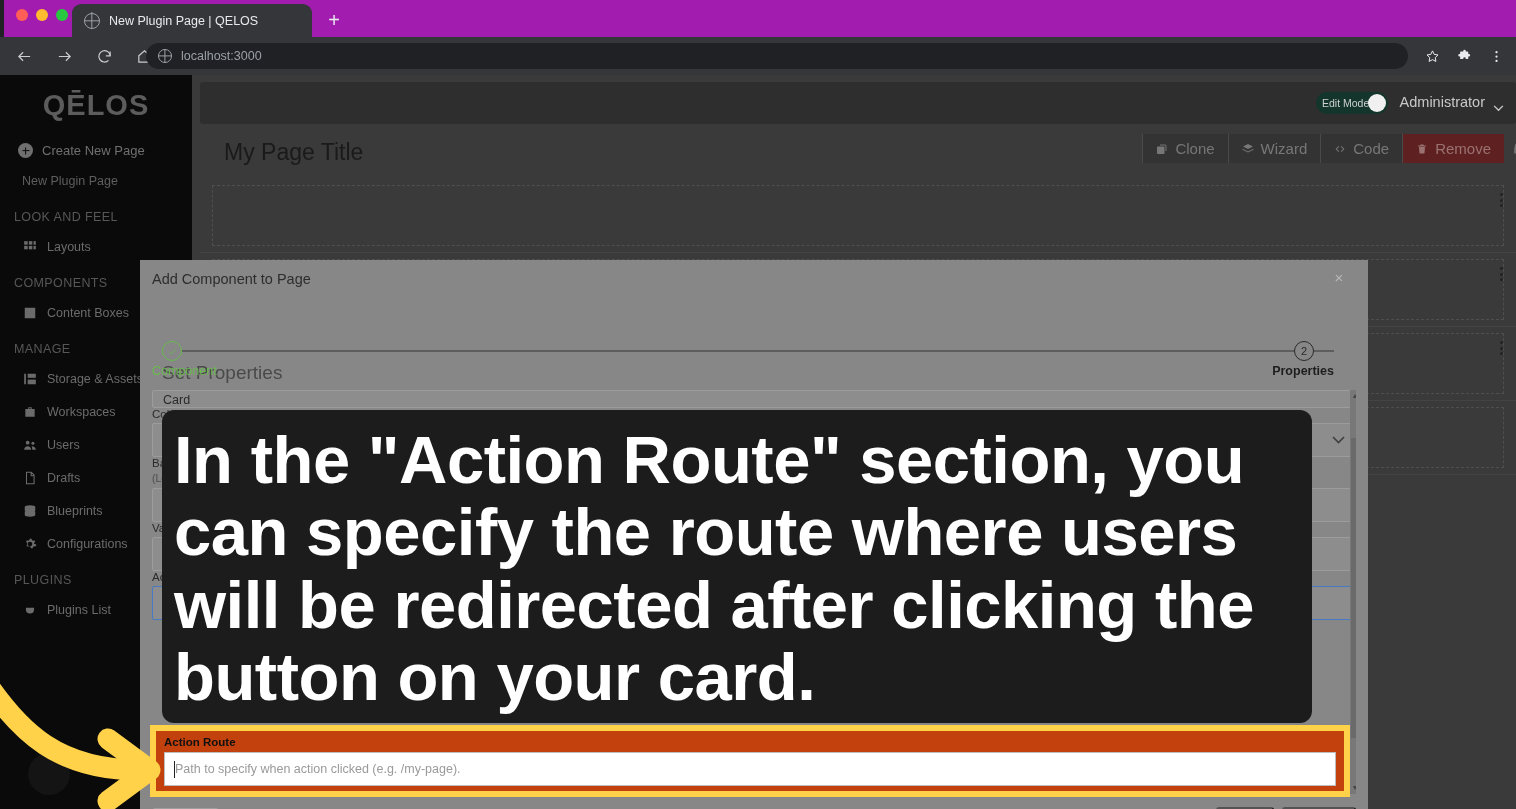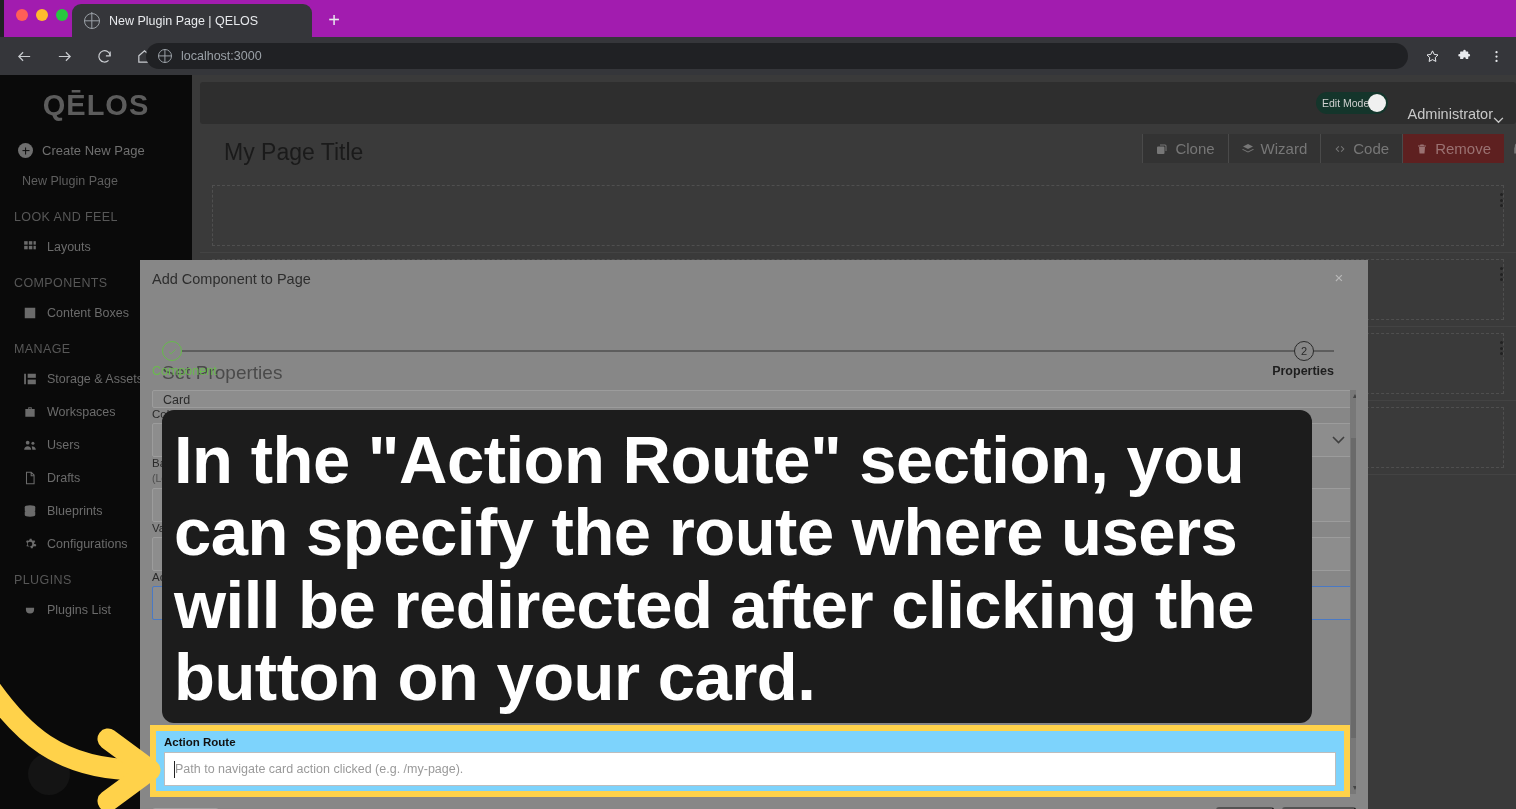--- a/index.html
+++ b/index.html
@@ -129,22 +129,22 @@
     position: relative; display: flex; align-items: center;
   }
   .editmode .lbl {
     color: #cfcfcf; font-size: 10.5px; padding-left: 6px; white-space: nowrap;
   }
   .editmode .knob {
     position: absolute; right: 2px; top: 2px; width: 18px; height: 18px;
     border-radius: 50%; background: #f0f0f0;
   }
   .admin {
-    position: absolute; right: 12px; top: 24px; color: #c8c8c8; font-size: 14.5px;
-    display: flex; align-items: center;  margin-left: 40px;
+    position: absolute; right: 12px; top: 12px; color: #c8c8c8; font-size: 14.5px;
+    display: flex; align-items: center; gap: 8px; margin-left: 40px;
   }
   .chev { width: 11px; height: 7px; }
   .chev svg { width: 11px; height: 7px; stroke: #c8c8c8; fill: none; stroke-width: 1.6; }
 
   .pagebar {
     position: absolute; left: 214px; top: 55px; width: 1316px; height: 44px;
     display: flex; align-items: center;
   }
   .page-title {
     color: #1a1a1a; font-size: 23px; padding-left: 10px;
@@ -231,21 +231,21 @@
     position: absolute; right: -4px; top: 0; width: 10px; bottom: 0; background: #787878;
   }
   .body-scroll .thumb { position: absolute; left: 1px; width: 8px; top: 48px; height: 300px; background: #6a6a6a; }
   .body-scroll .arr { position: absolute; left: 1px; width: 8px; height: 8px; color: #444; font-size: 7px; text-align: center; line-height: 8px; }
   .body-scroll .arr.up { top: 2px; }
   .body-scroll .arr.dn { bottom: 2px; }
 
   
   .route-highlight {
     position: absolute; left: 150px; top: 650px; width: 1200px; height: 72px;
-    border: 6px solid #ffd24a; background: #7dd3fc; z-index: 8;
+    border: 6px solid #ffd24a; background: #c2410c; z-index: 8;
     padding: 5px 8px;
   }
   .route-label { color: #111; font-size: 11.5px; font-weight: 600; margin-bottom: 4px; }
   .route-input {
     height: 34px; border: 1px solid #bdbdbd; background: #fff;
     display: flex; align-items: center; padding: 0 10px;
     font-size: 12.5px; color: #9a9a9a; position: relative;
   }
   .route-caret {
     position: absolute; left: 9px; top: 8px; width: 1.3px; height: 17px; background: #222;
@@ -582,21 +582,21 @@
         <button class="btn cancel">Cancel</button>
         <button class="btn back">Back</button>
         <button class="btn confirm">Confirm</button>
       </div>
     </div>
 
     <div class="route-highlight">
       <div class="route-label">Action Route</div>
       <div class="route-input">
         <span class="route-caret"></span>
-        <span>Path to navigate card action clicked (e.g. /my-page).</span>
+        <span>Path to specify when action clicked (e.g. /my-page).</span>
       </div>
     </div>
 
     <div class="caption">
       <p>In the "Action Route" section, you can specify the route where users will be redirected after clicking the button on your card.</p>
     </div>
 
     <svg class="arrow-svg" viewBox="0 0 210 160">
       <path d="M-10 8 C 30 70, 70 105, 150 105" stroke="#ffd24a" stroke-width="21" fill="none" stroke-linecap="round"></path>
       <path d="M118 74 L 160 105 L 118 136" stroke="#ffd24a" stroke-width="21" fill="none" stroke-linecap="round" stroke-linejoin="round"></path>

